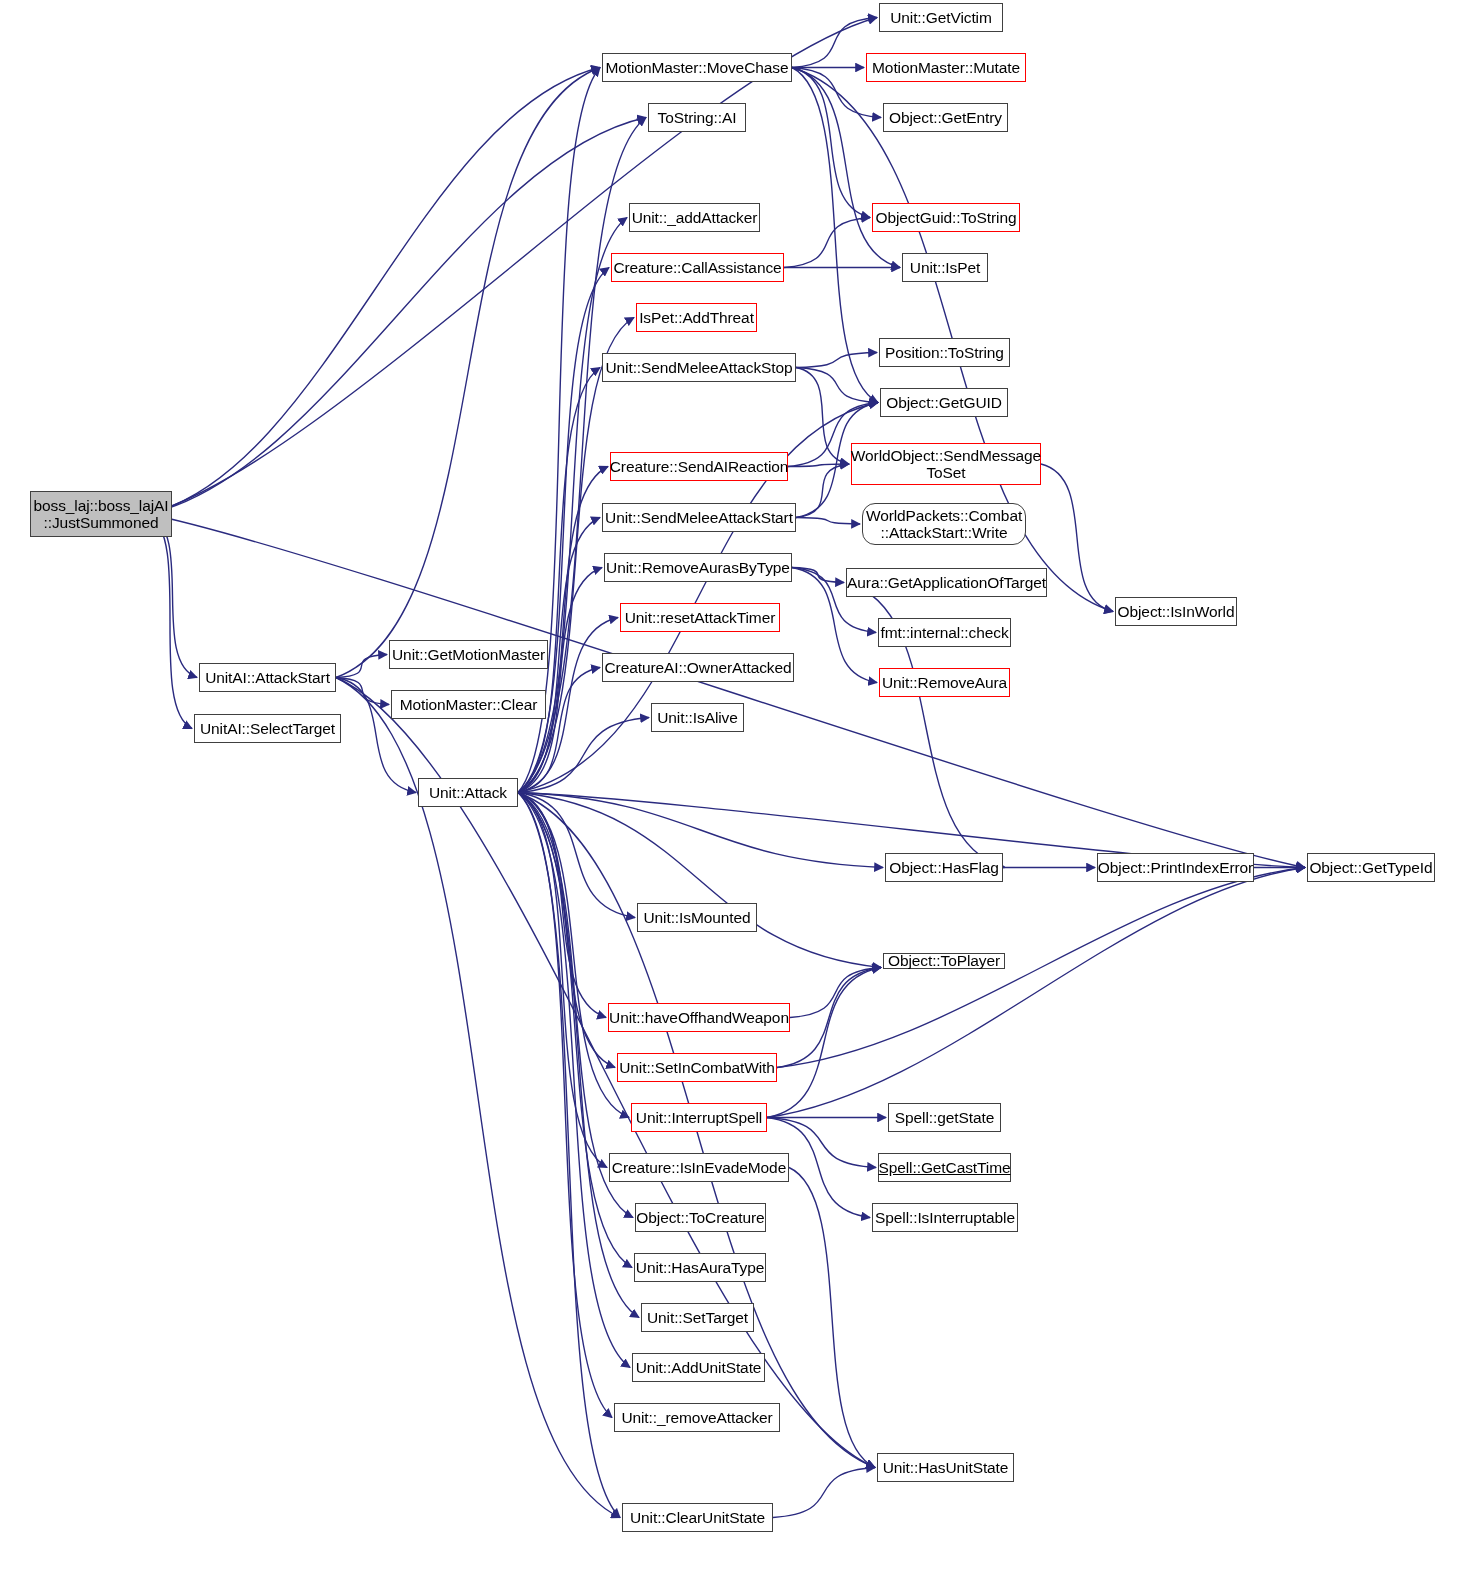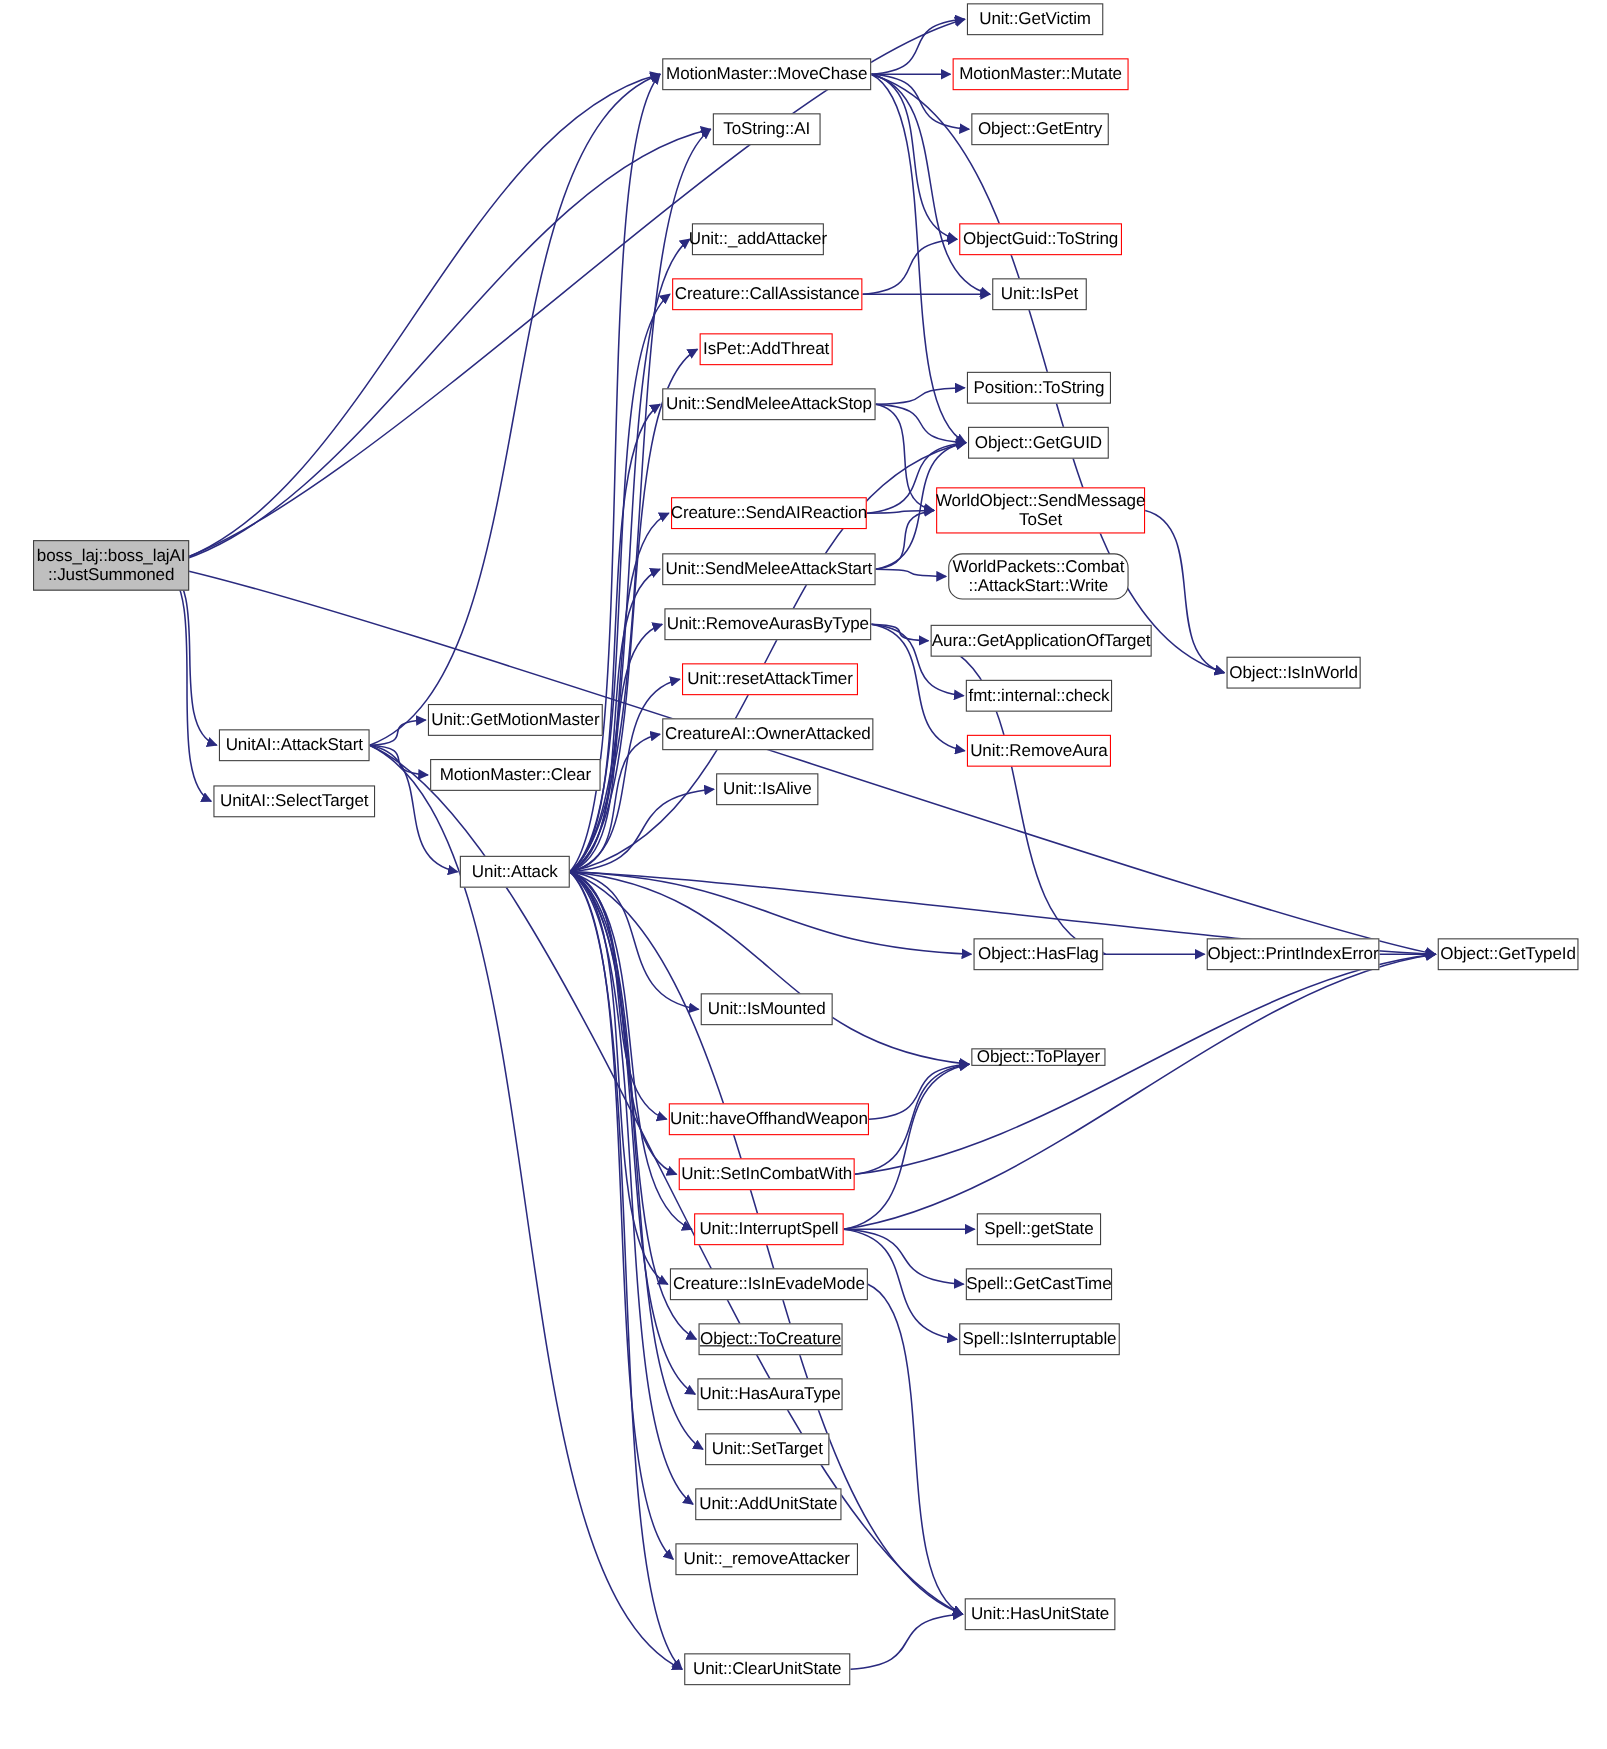--- a/index.html
+++ b/index.html
@@ -138,36 +138,36 @@
   <div id="node-layer">
       <div class="node root" style="left: 6px; top: 491px; width: 142px; height: 46px;">boss_laj::boss_lajAI
 ::JustSummoned</div>
       <div class="node" style="left: 199px; top: 663px; width: 137px; height: 29px;">UnitAI::AttackStart</div>
       <div class="node" style="left: 194px; top: 714px; width: 147px; height: 29px;">UnitAI::SelectTarget</div>
       <div class="node" style="left: 389px; top: 640px; width: 159px; height: 29px; text-align: right;">Unit::GetMotionMaster</div>
       <div class="node" style="left: 391px; top: 690px; width: 155px; height: 29px;">MotionMaster::Clear</div>
       <div class="node" style="left: 418px; top: 778px; width: 100px; height: 29px;">Unit::Attack</div>
       <div class="node" style="left: 602px; top: 53px; width: 190px; height: 29px;">MotionMaster::MoveChase</div>
       <div class="node" style="left: 648px; top: 103px; width: 98px; height: 29px;">ToString::AI</div>
-      <div class="node" style="left: 629px; top: 203px; width: 120px; height: 29px;">Unit::_addAttacker</div>
+      <div class="node" style="left: 629px; top: 203px; width: 131px; height: 29px;">Unit::_addAttacker</div>
       <div class="node red" style="left: 611px; top: 253px; width: 173px; height: 29px;">Creature::CallAssistance</div>
       <div class="node red" style="left: 636px; top: 303px; width: 121px; height: 29px;">IsPet::AddThreat</div>
       <div class="node" style="left: 602px; top: 353px; width: 194px; height: 29px;">Unit::SendMeleeAttackStop</div>
       <div class="node red" style="left: 610px; top: 452px; width: 178px; height: 29px;">Creature::SendAIReaction</div>
       <div class="node" style="left: 602px; top: 503px; width: 194px; height: 29px;">Unit::SendMeleeAttackStart</div>
       <div class="node" style="left: 604px; top: 553px; width: 188px; height: 29px;">Unit::RemoveAurasByType</div>
       <div class="node red" style="left: 620px; top: 603px; width: 160px; height: 29px;">Unit::resetAttackTimer</div>
       <div class="node" style="left: 602px; top: 653px; width: 192px; height: 29px;">CreatureAI::OwnerAttacked</div>
       <div class="node" style="left: 651px; top: 703px; width: 93px; height: 29px;">Unit::IsAlive</div>
       <div class="node" style="left: 637px; top: 903px; width: 120px; height: 29px;">Unit::IsMounted</div>
       <div class="node red" style="left: 608px; top: 1003px; width: 182px; height: 29px;">Unit::haveOffhandWeapon</div>
       <div class="node red" style="left: 617px; top: 1053px; width: 160px; height: 29px;">Unit::SetInCombatWith</div>
       <div class="node red" style="left: 631px; top: 1103px; width: 136px; height: 29px;">Unit::InterruptSpell</div>
       <div class="node" style="left: 609px; top: 1153px; width: 180px; height: 29px;">Creature::IsInEvadeMode</div>
-      <div class="node" style="left: 635px; top: 1203px; width: 131px; height: 29px; text-decoration: underline;">Object::ToCreature</div>
+      <div class="node" style="left: 635px; top: 1203px; width: 131px; height: 29px;">Object::ToCreature</div>
       <div class="node" style="left: 634px; top: 1253px; width: 132px; height: 29px;">Unit::HasAuraType</div>
       <div class="node" style="left: 641px; top: 1303px; width: 113px; height: 29px;">Unit::SetTarget</div>
       <div class="node" style="left: 632px; top: 1353px; width: 133px; height: 29px;">Unit::AddUnitState</div>
       <div class="node" style="left: 614px; top: 1403px; width: 166px; height: 29px;">Unit::_removeAttacker</div>
       <div class="node" style="left: 622px; top: 1503px; width: 151px; height: 29px;">Unit::ClearUnitState</div>
       <div class="node" style="left: 879px; top: 3px; width: 124px; height: 29px;">Unit::GetVictim</div>
       <div class="node red" style="left: 866px; top: 53px; width: 160px; height: 29px;">MotionMaster::Mutate</div>
       <div class="node" style="left: 883px; top: 103px; width: 125px; height: 29px;">Object::GetEntry</div>
       <div class="node red" style="left: 872px; top: 203px; width: 148px; height: 29px;">ObjectGuid::ToString</div>
       <div class="node" style="left: 902px; top: 253px; width: 86px; height: 29px;">Unit::IsPet</div>
@@ -176,20 +176,20 @@
       <div class="node red" style="left: 851px; top: 443px; width: 190px; height: 42px;">WorldObject::SendMessage
 ToSet</div>
       <div class="node" style="left: 862px; top: 503px; width: 164px; height: 42px; border-radius: 13px;">WorldPackets::Combat
 ::AttackStart::Write</div>
       <div class="node" style="left: 846px; top: 568px; width: 201px; height: 29px;">Aura::GetApplicationOfTarget</div>
       <div class="node" style="left: 878px; top: 618px; width: 133px; height: 29px;">fmt::internal::check</div>
       <div class="node red" style="left: 879px; top: 668px; width: 131px; height: 29px;">Unit::RemoveAura</div>
       <div class="node" style="left: 885px; top: 853px; width: 118px; height: 29px;">Object::HasFlag</div>
       <div class="node" style="left: 883px; top: 953px; width: 122px; height: 16px;">Object::ToPlayer</div>
       <div class="node" style="left: 888px; top: 1103px; width: 113px; height: 29px;">Spell::getState</div>
-      <div class="node" style="left: 878px; top: 1153px; width: 133px; height: 29px;">Spell::GetCastTime</div>
+      <div class="node" style="left: 878px; top: 1153px; width: 133px; height: 29px; text-decoration: underline;">Spell::GetCastTime</div>
       <div class="node" style="left: 872px; top: 1203px; width: 146px; height: 29px;">Spell::IsInterruptable</div>
       <div class="node" style="left: 877px; top: 1453px; width: 137px; height: 29px;">Unit::HasUnitState</div>
       <div class="node" style="left: 1115px; top: 597px; width: 122px; height: 29px;">Object::IsInWorld</div>
       <div class="node" style="left: 1097px; top: 853px; width: 157px; height: 29px;">Object::PrintIndexError</div>
       <div class="node" style="left: 1307px; top: 853px; width: 128px; height: 29px;">Object::GetTypeId</div>
     </div>
 </div>
 
 </body></html>

